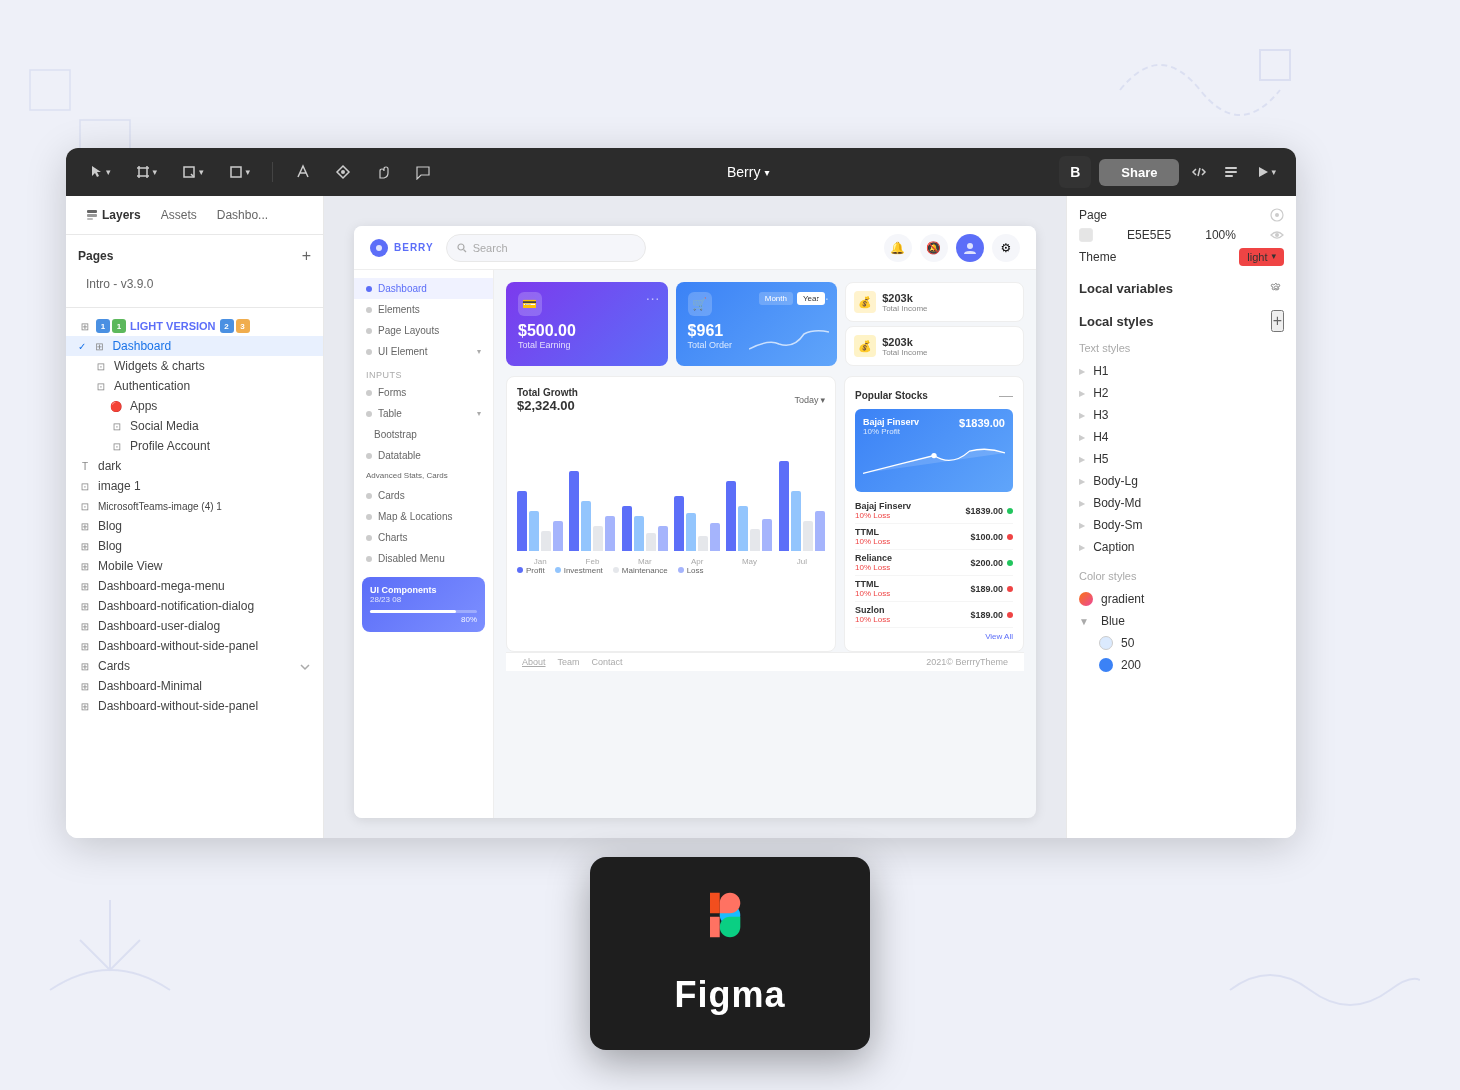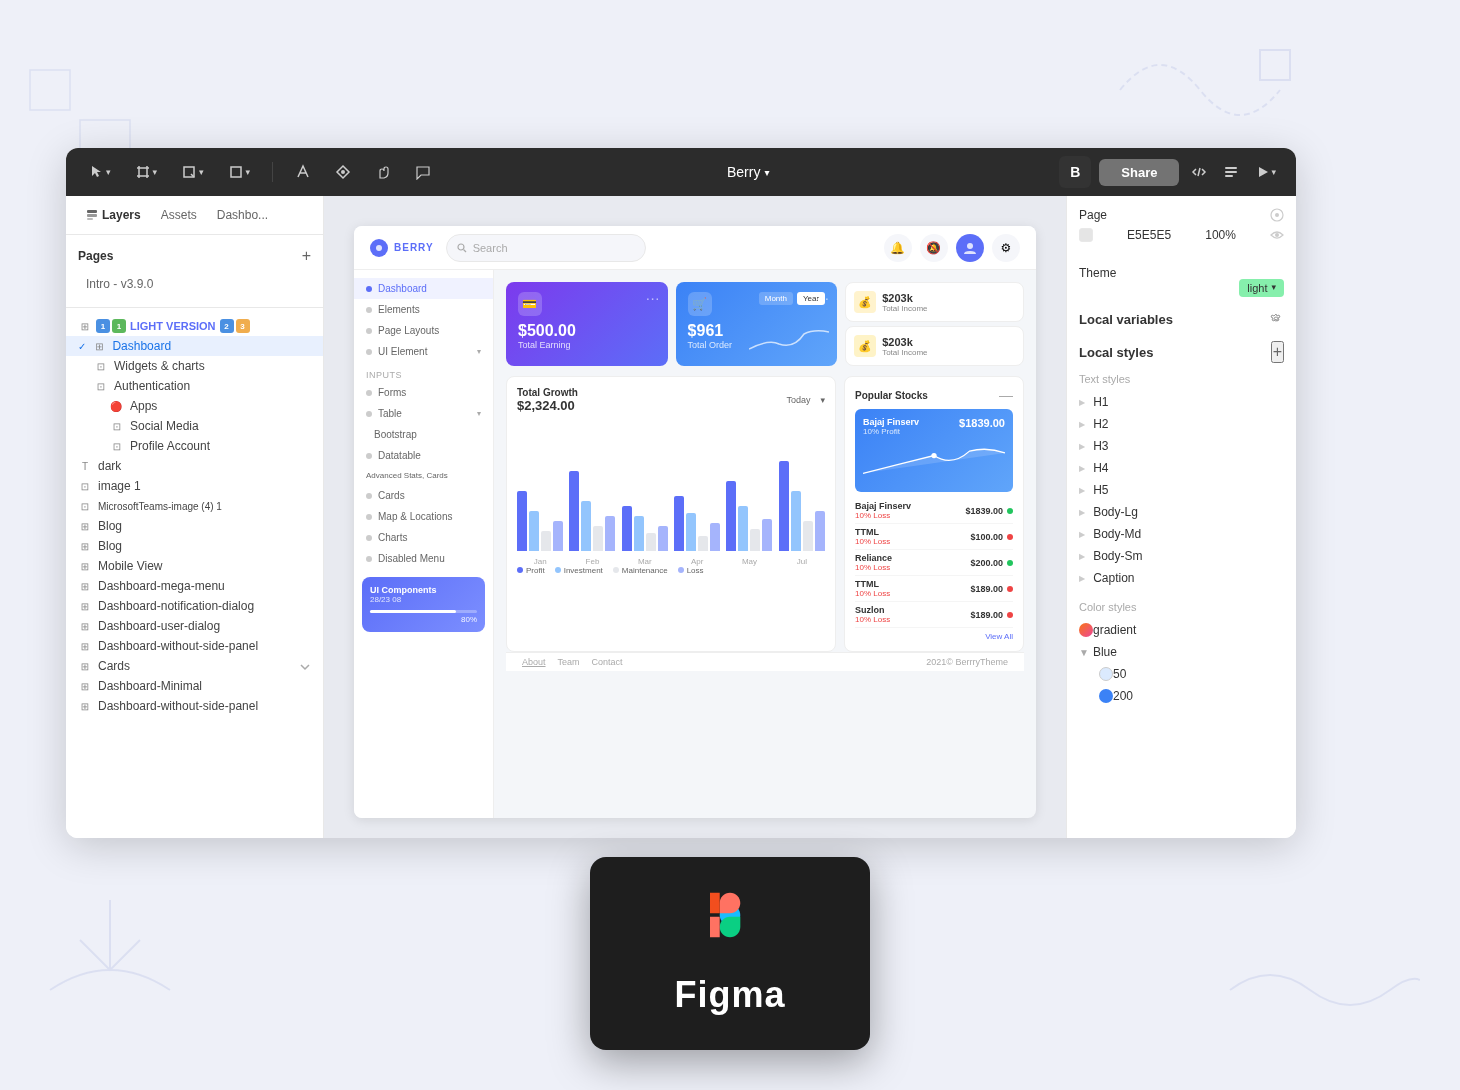--- a/index.html
+++ b/index.html
@@ -422,21 +422,21 @@
       display: flex;
       justify-content: space-between;
       align-items: center;
       margin-bottom: 4px;
     }
     .chart-title { font-size: 10px; font-weight: 600; color: #333; }
     .chart-value { font-size: 13px; font-weight: 700; color: #333; }
     .chart-filter {
       font-size: 9px;
       color: #666;
-      display: flex; align-items: center; gap: 10px;
+      display: flex; align-items: center; gap: 2px;
     }
 
     
     .bar-chart {
       display: flex;
       align-items: flex-end;
       gap: 6px;
       height: 120px;
       padding: 8px 0 4px;
     }
@@ -575,27 +575,26 @@
       border-radius: 3px;
       border: 1px solid #e8e8e8;
     }
     .design-val-text { font-size: 12px; color: #333; }
     .design-val-pct { font-size: 12px; color: #333; }
 
     .theme-selector {
       display: flex;
       align-items: flex-start;
       gap: 4px;
-      background: #86efac;
+      background: #ef4444;
       border-radius: 4px;
       padding: 3px 8px;
       font-size: 11px;
       color: #333;
       cursor: pointer;
-      margin-top: 31px;
     }
 
     .section-header {
       display: flex;
       justify-content: space-between;
       align-items: center;
       margin-bottom: 10px;
     }
     .section-title {
       font-size: 13px;
@@ -628,21 +627,21 @@
     }
     .style-name {
       font-size: 12px;
       color: #333;
       flex: 1;
     }
 
     .color-style-item {
       display: flex;
       align-items: center;
-      gap: 0;
+      gap: 8px;
       padding: 4px 0;
       cursor: pointer;
     }
     .color-circle {
       width: 14px;
       height: 14px;
       border-radius: 50%;
     }
     .color-name {
       font-size: 12px;

